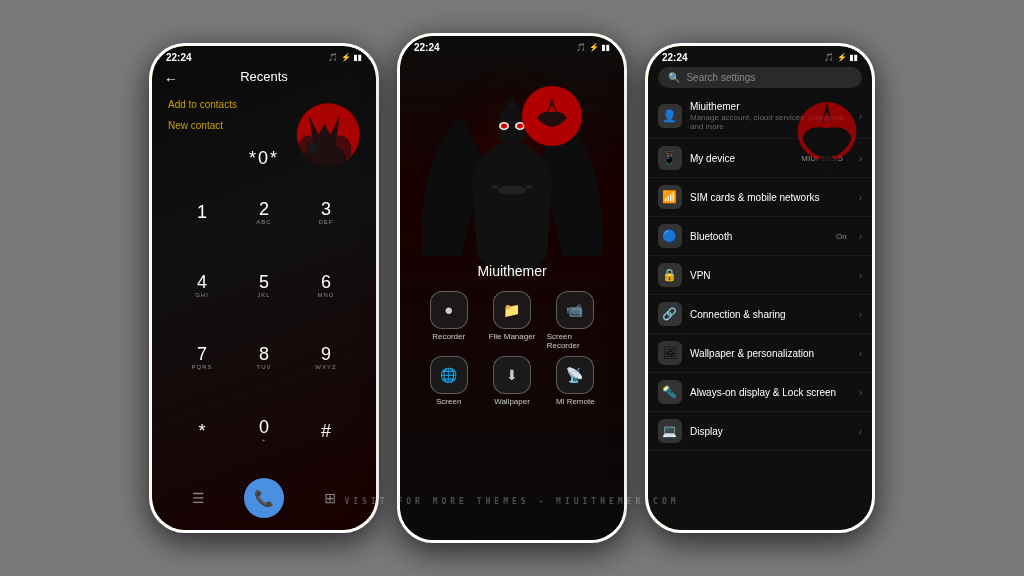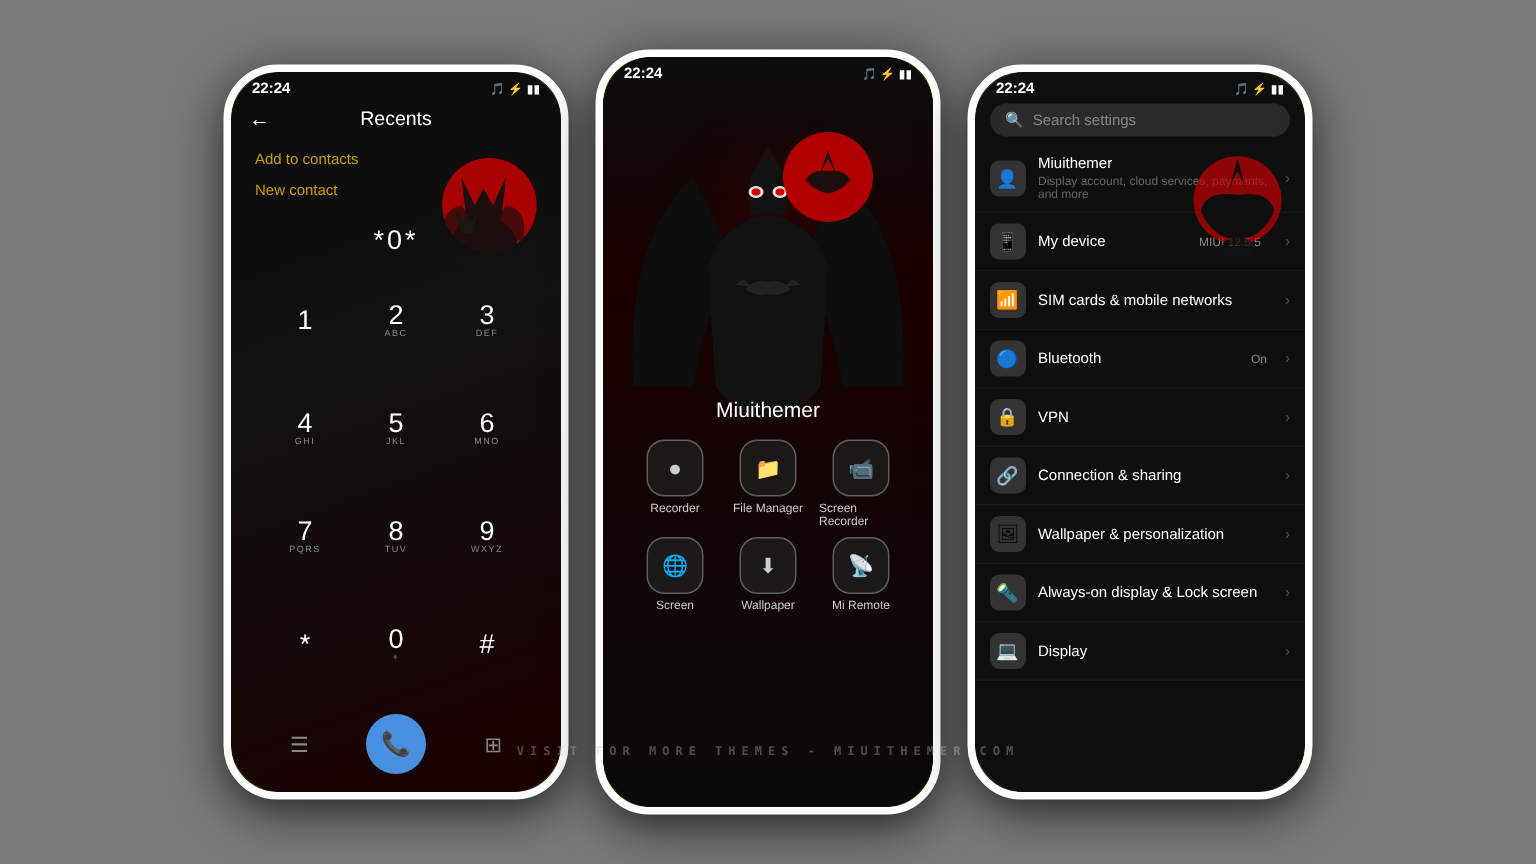--- a/index.html
+++ b/index.html
@@ -19,21 +19,21 @@
       gap: 18px;
       align-items: center;
       justify-content: center;
     }
 
     .phone {
       width: 230px;
       height: 490px;
       background: #fde047;
       border-radius: 36px;
-      border: 5px solid #ffffff;
+      border: 3px solid #ffffff;
       overflow: hidden;
       position: relative;
       box-shadow: 0 8px 32px rgba(0,0,0,0.7), inset 0 0 0 1px #333;
     }
 
     .phone-screen {
       width: 100%;
       height: 100%;
       background: #0a0a0a;
       border-radius: 33px;
@@ -536,21 +536,21 @@
         <span class="search-icon">🔍</span>
         <span class="search-text">Search settings</span>
       </div>
 
       <div class="settings-list">
 
         <div class="settings-item">
           <div class="settings-icon" style="background:#333;color:#f90;">👤</div>
           <div class="settings-text">
             <div class="settings-title">Miuithemer</div>
-            <div class="settings-subtitle">Display account, cloud services, payments, and more</div>
+            <div class="settings-subtitle">Manage account, cloud services, payments, and more</div>
           </div>
           <span class="settings-arrow">›</span>
         </div>
 
         <div class="settings-item">
           <div class="settings-icon" style="background:#333;">📱</div>
           <div class="settings-text">
             <div class="settings-title">My device</div>
           </div>
           <span class="settings-badge">MIUI 12.5.5</span>

